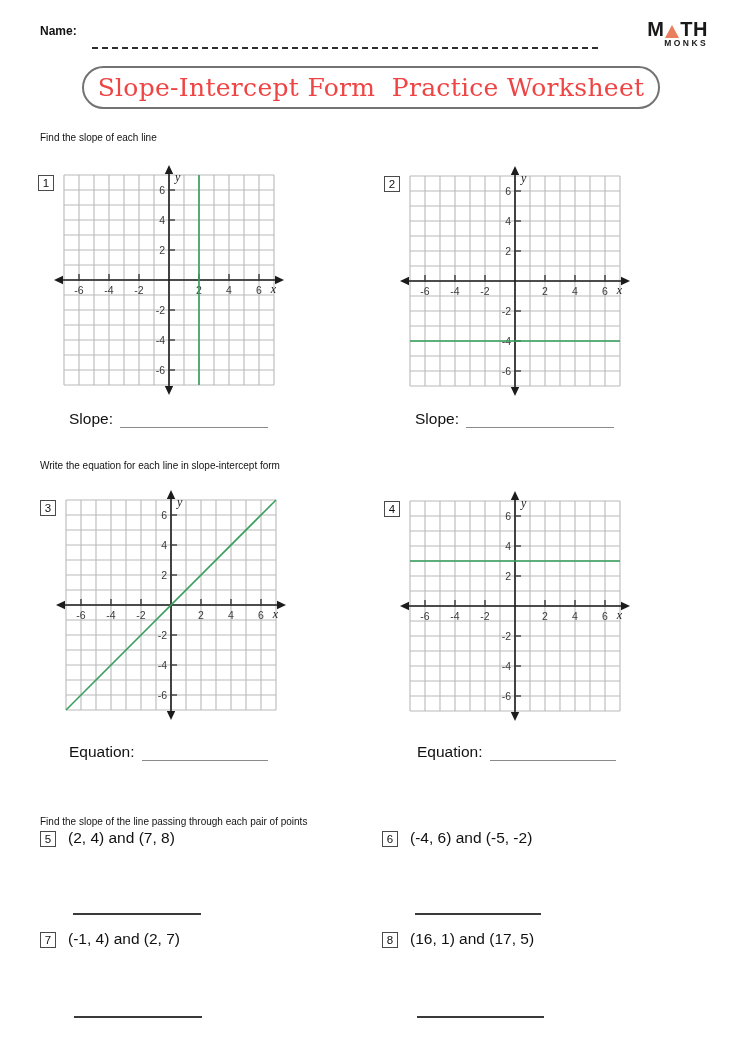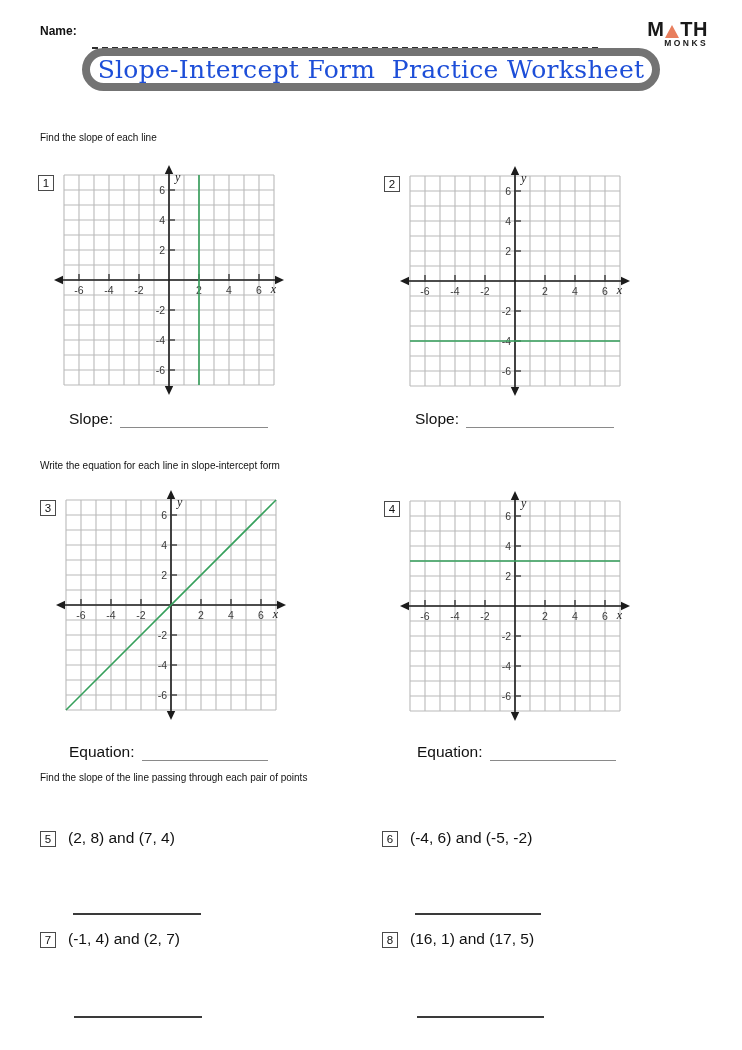--- a/index.html
+++ b/index.html
@@ -14,24 +14,24 @@
   .name-label { font-size:12px; font-weight:600; color:#111; }
   .name-line { border-bottom:2px dashed #2e2e2e; height:12px; }
   .logo { text-align:right; line-height:1; }
   .logo-top { display:flex; align-items:flex-end; justify-content:flex-end;
               font-weight:700; font-size:20px; letter-spacing:0.5px; color:#191919; }
   .logo-tri { width:0; height:0; border-left:7px solid transparent;
               border-right:7px solid transparent; border-bottom:13px solid #e87e5d;
               margin:0 1px 1px 1px; }
   .logo-sub { font-size:8.5px; font-weight:700; letter-spacing:2.4px; color:#191919; margin-top:0; }
   .title-oval {
-    left:82px; top:48px; width:578px; height:43px;
-    border:8px solid #737373; border-radius:26px;
+    left:82px; top:66px; width:578px; height:43px;
+    border:2px solid #737373; border-radius:26px;
     display:flex; align-items:center; justify-content:center;
-    font-family:"DejaVu Serif", serif; font-size:25px; color:#1d4ed8;
+    font-family:"DejaVu Serif", serif; font-size:25px; color:#ef4444;
     white-space:pre; letter-spacing:0.3px;
   }
 
   .instruction { font-size:10px; color:#121212; }
 
   
   .numbox {
     width:16px; height:16px; border:1px solid #4a4a4a; background:#fff;
     display:flex; align-items:center; justify-content:center;
     font-size:11.5px; color:#111;
@@ -365,25 +365,25 @@
 
 <div class="abs answer-row" style="left:69px; top:743px;">
   <span>Equation:</span>
   <span class="fill-line" style="width:126px;"></span>
 </div>
 <div class="abs answer-row" style="left:417px; top:743px;">
   <span>Equation:</span>
   <span class="fill-line" style="width:126px;"></span>
 </div>
 
-<div class="abs instruction" style="left:40px; top:772px;">Find the slope of the line passing through each pair of points</div>
+<div class="abs instruction" style="left:40px; top:816px;">Find the slope of the line passing through each pair of points</div>
 
 <div class="abs pp-row" style="left:40px; top:829px;">
   <span class="numbox">5</span>
-  <span>(2, 8) and (7, 4)</span>
+  <span>(2, 4) and (7, 8)</span>
 </div>
 <div class="abs pp-row" style="left:382px; top:829px;">
   <span class="numbox">6</span>
   <span>(-4, 6) and (-5, -2)</span>
 </div>
 
 <div class="abs ansline" style="left:73px; top:913px; width:128px;"></div>
 <div class="abs ansline" style="left:415px; top:913px; width:126px;"></div>
 
 <div class="abs pp-row" style="left:40px; top:930px;">

